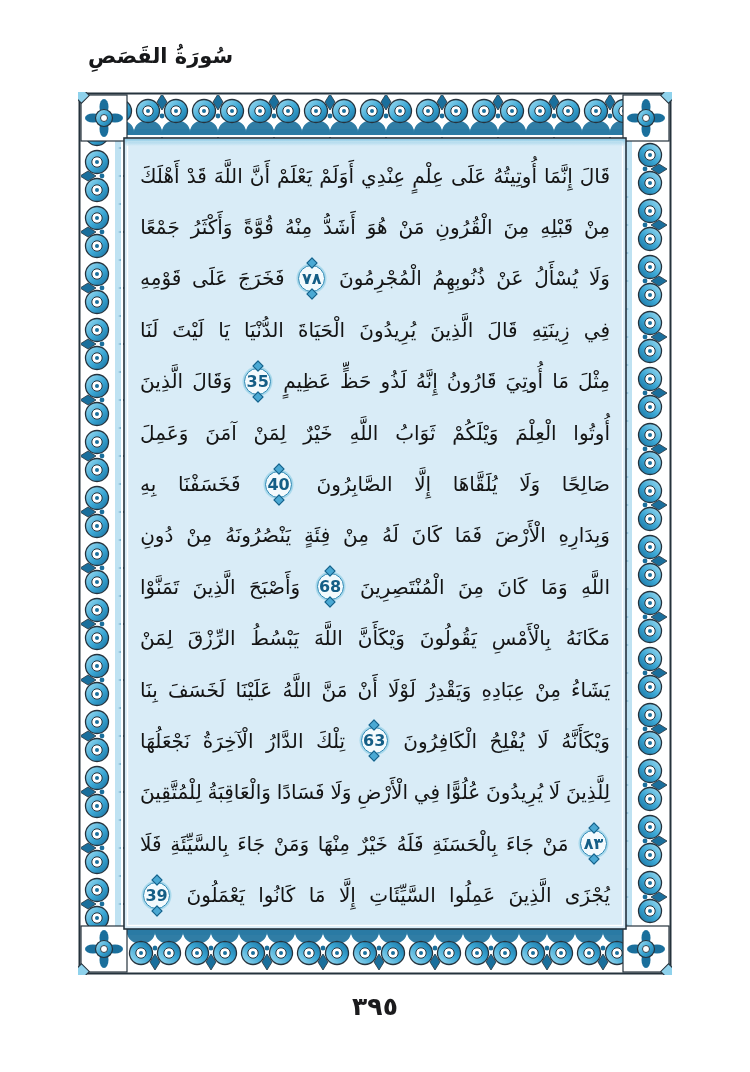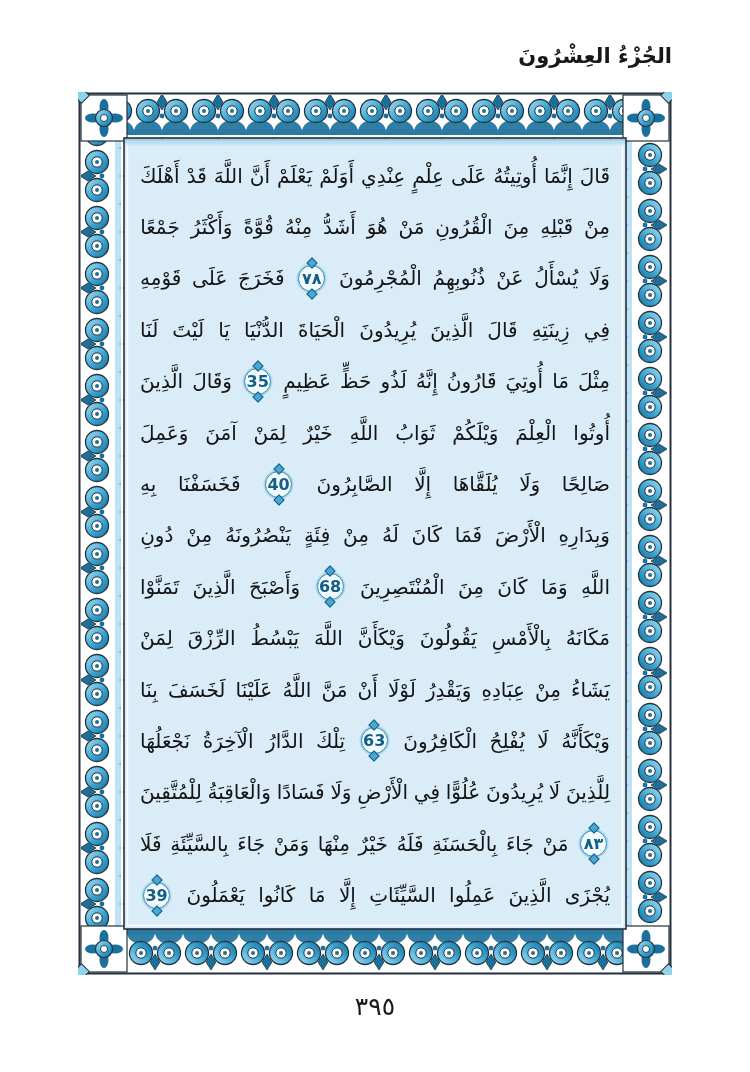--- a/index.html
+++ b/index.html
@@ -66,29 +66,29 @@
     border:1px solid #155e86;
     transform:translateX(-50%) rotate(45deg);
   }
   .medallion::before{top:-7px;}
   .medallion::after{bottom:-7px;}
 
   
   .page-number{
     position:absolute;left:0;right:0;top:992px;
     text-align:center;
-    font-size:25px;font-weight:normal;color:#1b1b1d;
+    font-size:25px;font-weight:bold;color:#1b1b1d;
   }
 </style>
 </head>
 <body>
 
 <div class="page">
 
-  <div class="hdr hdr-juz">الجُزْءُ العِشْرُونَ</div>
+  <div class="hdr hdr-surah">سُورَةُ القَصَصِ</div>
 
   <div class="frame-wrap">
     <svg width="594" height="883" viewBox="0 0 594 883" xmlns="http://www.w3.org/2000/svg">
       <defs>
         <linearGradient id="gScroll" x1="0" y1="0" x2="1" y2="1">
           <stop offset="0" stop-color="#a5e0f4"></stop>
           <stop offset="0.55" stop-color="#3aa6d4"></stop>
           <stop offset="1" stop-color="#176e9c"></stop>
         </linearGradient>
         <linearGradient id="gEdgeTop" x1="0" y1="0" x2="0" y2="1">

